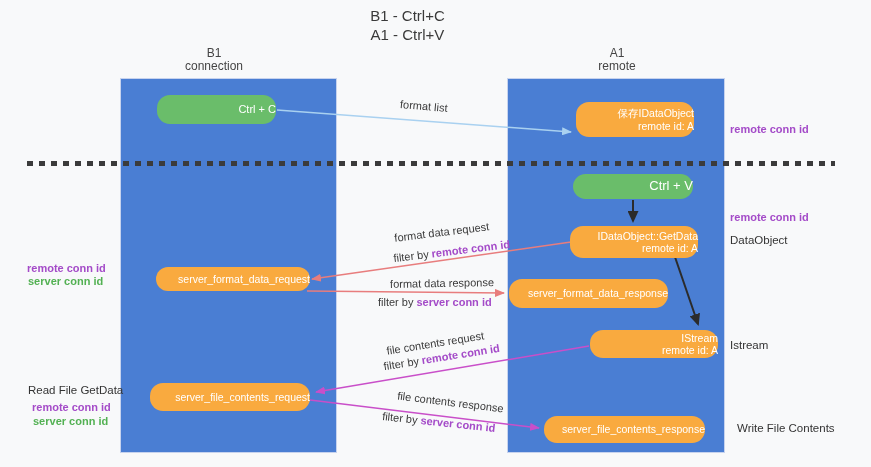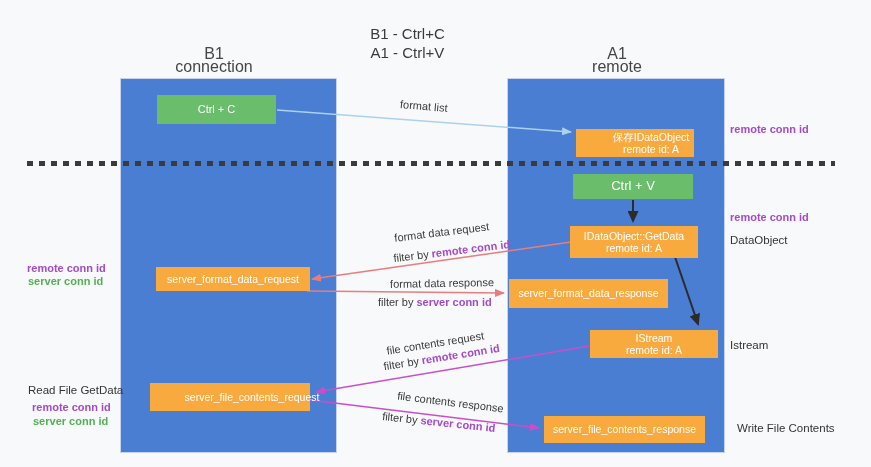--- a/index.html
+++ b/index.html
@@ -1,24 +1,24 @@
 <!DOCTYPE html>
 <html><head>
 <meta charset="utf-8">
 <style>
   html,body{margin:0;padding:0;background:#f8f9fa;font-family:"Liberation Sans",sans-serif;}
   #canvas{position:relative;width:871px;height:467px;background:#f8f9fa;overflow:hidden;}
-  .title{position:absolute;left:0;top:24px;width:815px;text-align:center;font-size:15px;
+  .title{position:absolute;left:0;top:6px;width:815px;text-align:center;font-size:15px;
          line-height:19px;color:#3a3a3a;}
-  .lane-header{position:absolute;width:120px;text-align:center;font-size:16px;line-height:13px;color:#454545;}
+  .lane-header{position:absolute;width:120px;text-align:center;font-size:12px;line-height:13px;color:#454545;}
   .lane{position:absolute;top:78px;width:217px;height:375px;background:#4a7ed3;border:1px solid #c7d3ee;box-sizing:border-box;}
   #lane-b1{left:120px;}
   #lane-a1{left:507px;width:218px;}
-  .box{position:absolute;display:flex;flex-direction:column;align-items:center;justify-content:center;
-       color:#fff;font-size:10.5px;line-height:12.5px;text-align:center;box-sizing:border-box;z-index:3;}
+  .box{position:absolute;display:flex;flex-direction:column;align-items:flex-end;justify-content:center;
+       color:#fff;font-size:10.5px;line-height:12.5px;text-align:center;box-sizing:border-box;z-index:3;border-radius:13px;}
   .green{background:#6abd6a;}
   .orange{background:#f9aa3f;}
   svg.arrows{position:absolute;left:0;top:0;z-index:2;}
   .divider{position:absolute;left:27px;top:161px;width:808px;height:5px;z-index:4;
            background:repeating-linear-gradient(90deg,#3b3b3b 0 6px,transparent 6px 12px);}
   .side-label{position:absolute;font-size:11px;white-space:nowrap;z-index:3;}
   .purple{color:#a44bc8;font-weight:bold;}
   .greentxt{color:#53b153;font-weight:bold;}
   .blacktxt{color:#333;font-size:11.5px;text-align:right;}
   .arrow-label{position:absolute;font-size:11px;color:#3a3a3a;white-space:nowrap;z-index:3;}
@@ -69,21 +69,21 @@
     <line x1="589" y1="346" x2="316" y2="392" stroke="#c94fc9" stroke-width="1.5" marker-end="url(#m-magenta)"></line>
     <line x1="310" y1="400" x2="539" y2="428" stroke="#c94fc9" stroke-width="1.5" marker-end="url(#m-magenta)"></line>
   </svg>
 
   <div class="divider"></div>
 
   <div class="box green" style="left:157px;top:95px;width:119px;height:29px;font-size:11px;">
     <span>Ctrl + C</span>
   </div>
 
-  <div class="box orange" style="left:576px;top:129px;width:118px;height:28px;padding-left:32px;">
+  <div class="box orange" style="left:576px;top:102px;width:118px;height:35px;padding-left:32px;">
     <span>保存IDataObject</span>
     <span>remote id: A</span>
   </div>
 
   <div class="box green" style="left:573px;top:174px;width:120px;height:25px;font-size:13px;">
     <span>Ctrl + V</span>
   </div>
 
   <div class="box orange" style="left:570px;top:226px;width:128px;height:32px;">
     <span>IDataObject::GetData</span>

